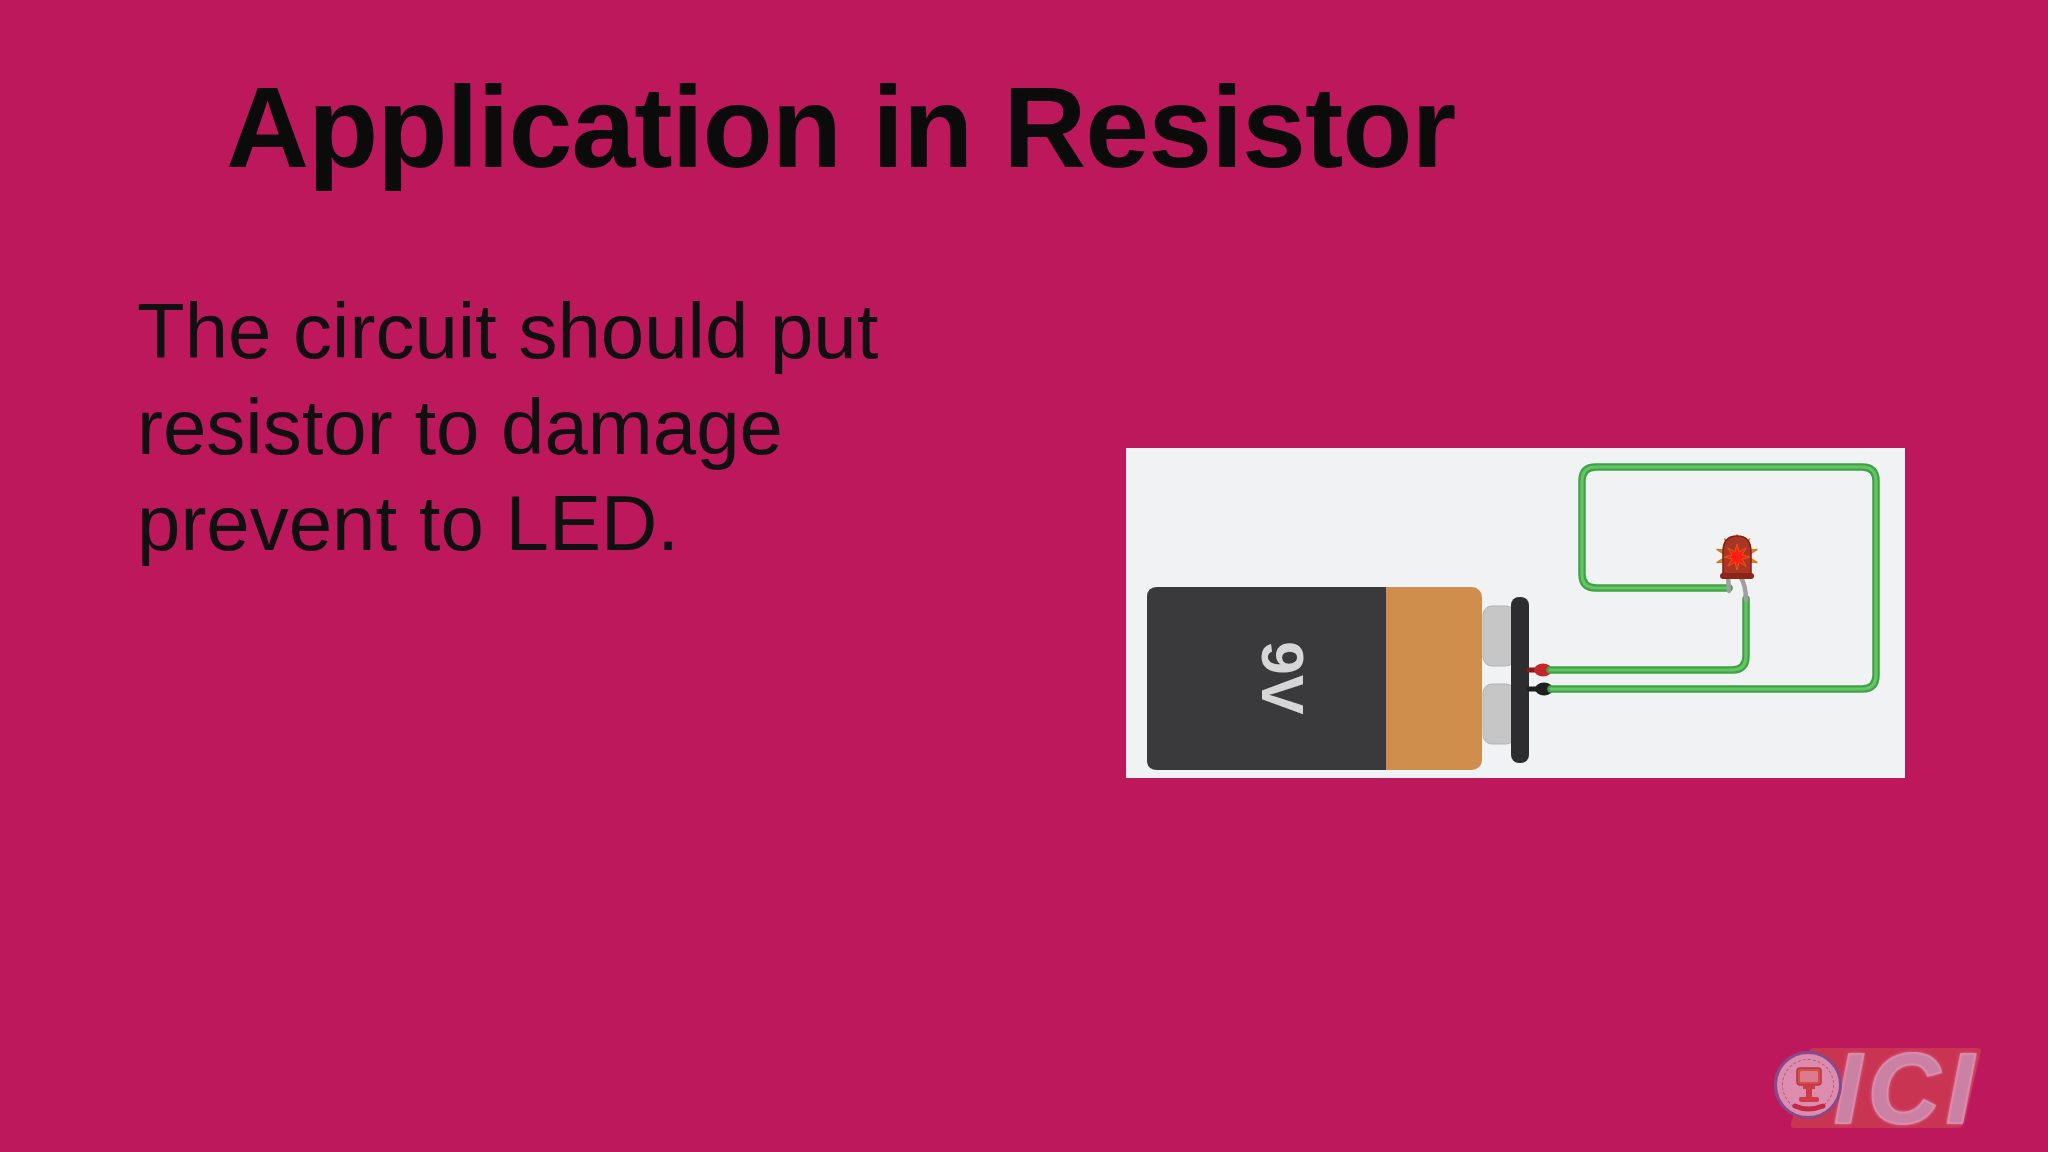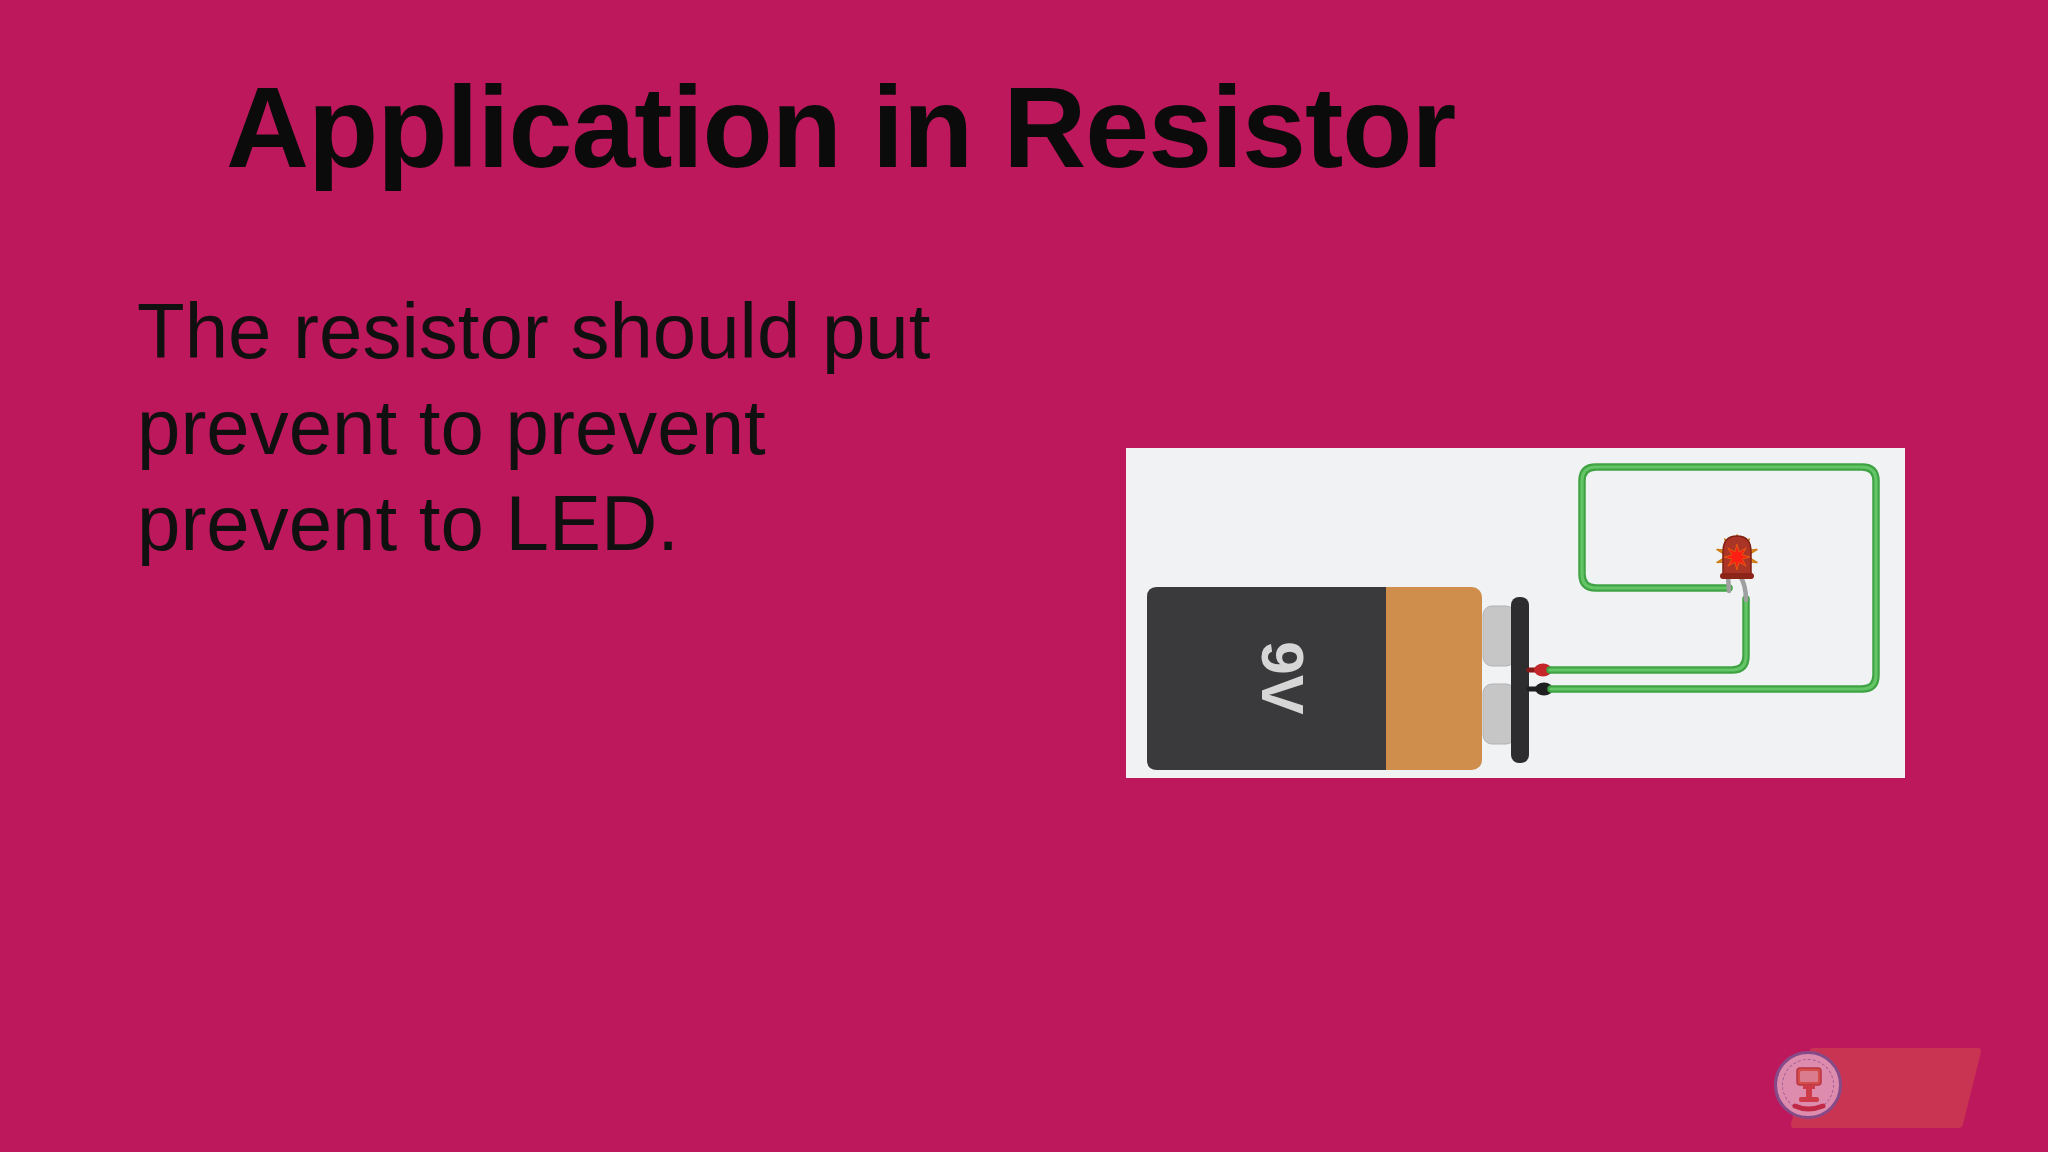--- a/index.html
+++ b/index.html
@@ -84,22 +84,22 @@
   }
 </style>
 </head>
 <body>
 
 <div class="slide">
 
   <h1 class="slide-title" style="margin:0;">Application in Resistor</h1>
 
   <div class="body-text">
-    <div>The resistor should put</div>
-    <div>prevent to prevent</div>
+    <div>The circuit should put</div>
+    <div>resistor to damage</div>
     <div>prevent to LED.</div>
   </div>
 
   <div class="circuit-panel">
     <svg width="779" height="330" viewBox="1126 448 779 330" xmlns="http://www.w3.org/2000/svg">
 
       <rect x="1126" y="448" width="779" height="330" fill="#f1f2f4"></rect>
 
       <g>
         <rect x="1147" y="587" width="335" height="183" rx="10" fill="#d08e4d"></rect>
@@ -135,20 +135,21 @@
         <path d="M1723 578 L1723 552 Q1723 536 1737 536 Q1751 536 1751 552 L1751 578 Z" fill="#aa3526" stroke="#801f12" stroke-width="1.5"></path>
         <rect x="1720" y="573" width="34" height="6" rx="3" fill="#8c2418"></rect>
 
         <polygon points="1737,544 1739.1,551.9 1746.2,547.8 1742.1,554.9 1750,557 1742.1,559.1 1746.2,566.2 1739.1,562.1 1737,570 1734.9,562.1 1727.8,566.2 1731.9,559.1 1724,557 1731.9,554.9 1727.8,547.8 1734.9,551.9" fill="#ff1e14" stroke="#e05a10" stroke-width="1"></polygon>
       </g>
     </svg>
   </div>
 
   <div class="logo">
     <div class="logo-banner"></div>
+    <div class="logo-text">ICI</div>
     <div class="logo-emblem">
       <div class="logo-emblem-innerring"></div>
       <svg width="62" height="62" viewBox="0 0 62 62" style="position:absolute;left:0;top:0;" xmlns="http://www.w3.org/2000/svg">
         <g>
           <rect x="20" y="14" width="24" height="17" rx="3" fill="#e8853a" stroke="#b5502a" stroke-width="1.5"></rect>
           <rect x="23" y="17" width="18" height="11" rx="1.5" fill="#f8e0c0"></rect>
           <rect x="26" y="31" width="12" height="4" fill="#dd5f35"></rect>
           <rect x="29" y="35" width="6" height="10" fill="#dd5f35"></rect>
           <rect x="22" y="43" width="20" height="5" rx="2" fill="#dd5f35"></rect>
           <path d="M18 52 Q31 58 46 52" stroke="#c03a30" stroke-width="5" fill="none" stroke-linecap="round"></path>

